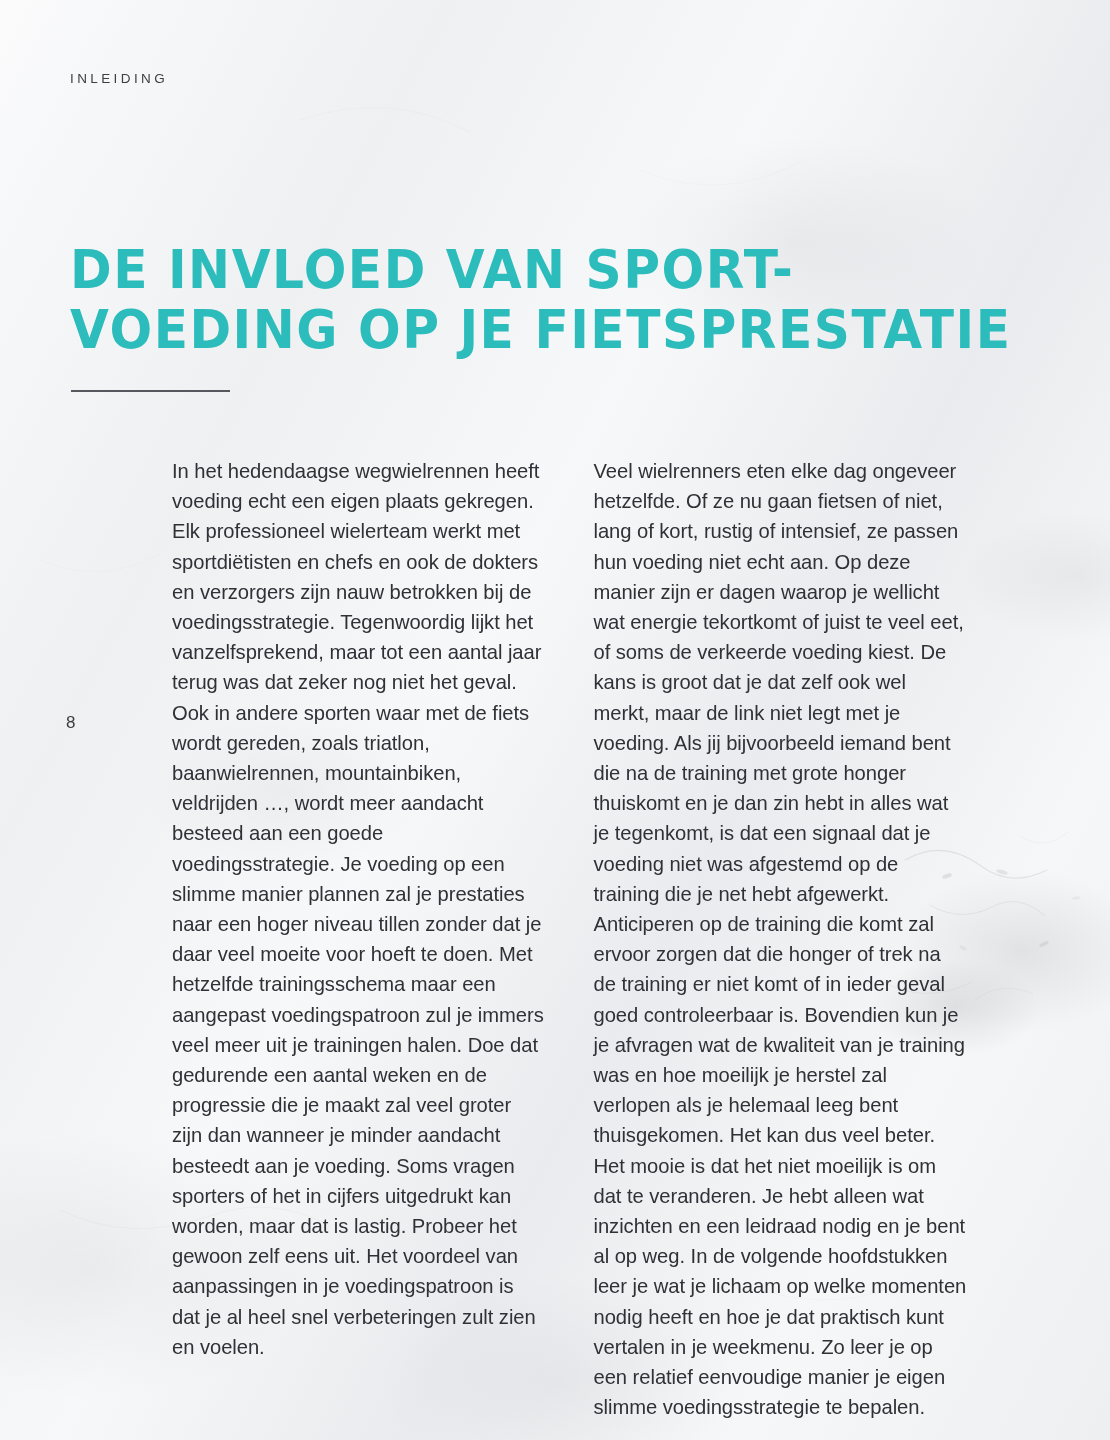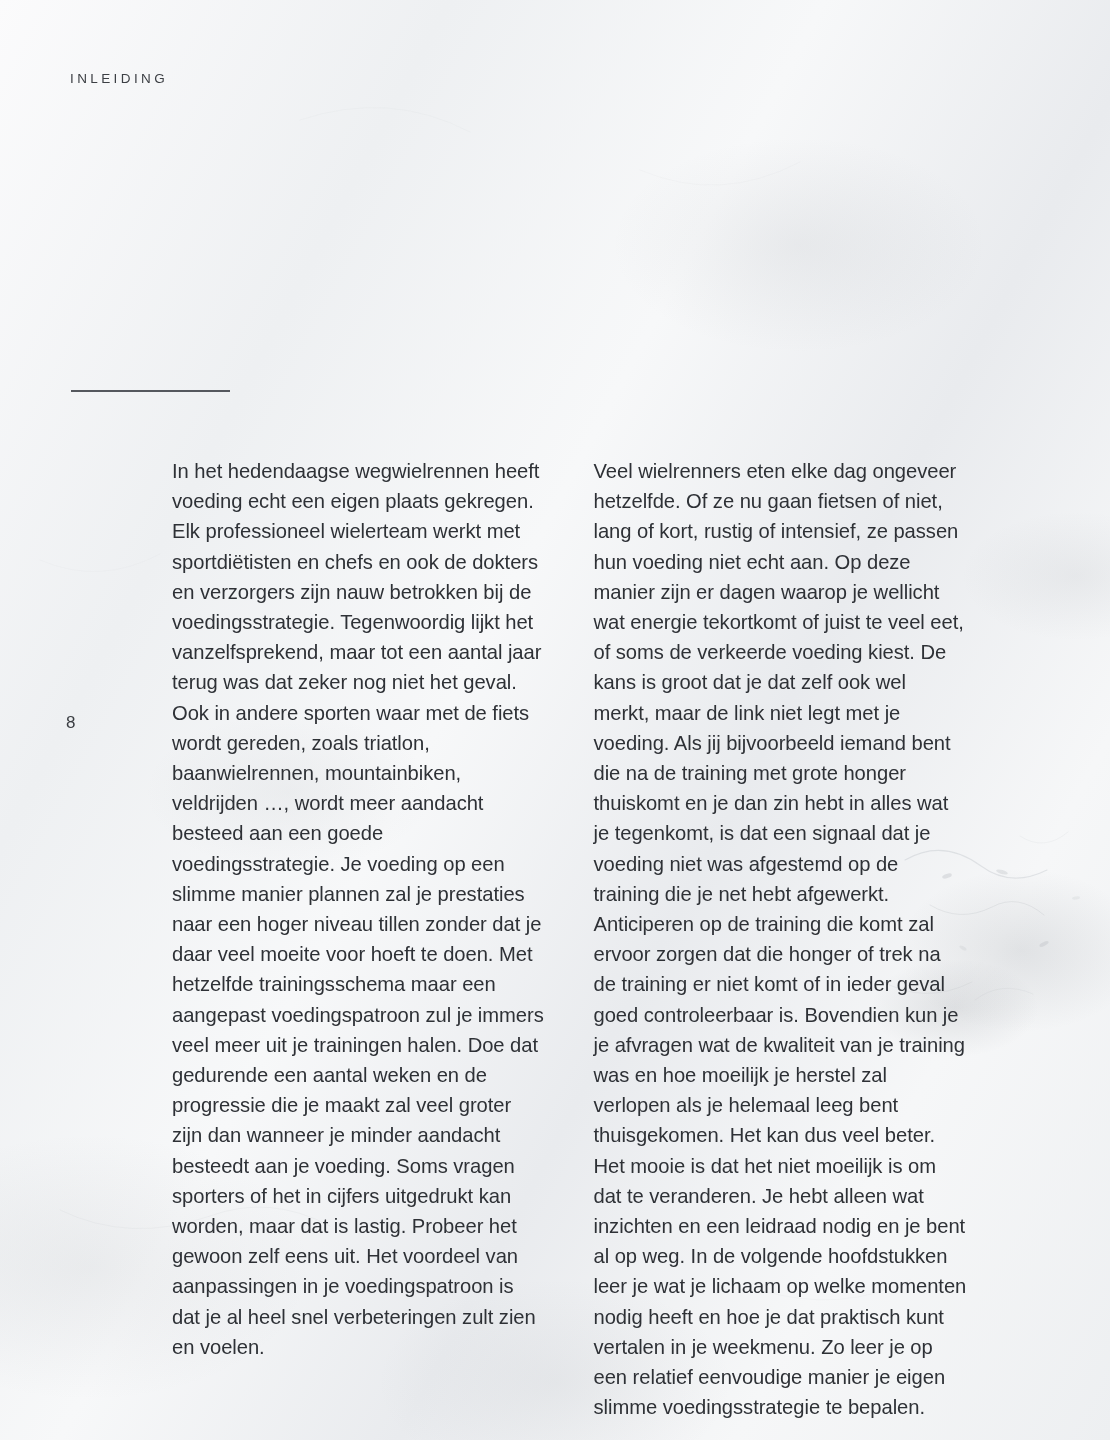--- a/index.html
+++ b/index.html
@@ -151,20 +151,24 @@
       <ellipse cx="947" cy="876" rx="5" ry="2.1" opacity="0.42" transform="rotate(-18 947 876)"></ellipse>
       <ellipse cx="1002" cy="872" rx="6" ry="2" opacity="0.38" transform="rotate(14 1002 872)"></ellipse>
       <ellipse cx="1044" cy="944" rx="5" ry="1.9" opacity="0.34" transform="rotate(-26 1044 944)"></ellipse>
       <ellipse cx="963" cy="948" rx="4" ry="1.6" opacity="0.24" transform="rotate(30 963 948)"></ellipse>
       <ellipse cx="1076" cy="898" rx="4" ry="1.5" opacity="0.22" transform="rotate(-8 1076 898)"></ellipse>
     </g>
   </svg>
 
   <div class="eyebrow">INLEIDING</div>
 
+  <h1 class="title">
+    <span class="title-line">DE INVLOED VAN SPORT-</span>
+    <span class="title-line">VOEDING OP JE FIETSPRESTATIE</span>
+  </h1>
 
   <div class="rule"></div>
 
   <div class="folio">8</div>
 
   <div class="columns">
     <div class="col">
       <p>In het hedendaagse wegwielrennen heeft voeding echt een eigen plaats gekregen. Elk professioneel wielerteam werkt met sportdiëtisten en chefs en ook de dokters en verzorgers zijn nauw betrokken bij de voedingsstrategie. Tegenwoordig lijkt het vanzelfsprekend, maar tot een aantal jaar terug was dat zeker nog niet het geval.
 Ook in andere sporten waar met de fiets wordt gereden, zoals triatlon, baanwielrennen, mountainbiken, veldrijden …, wordt meer aandacht besteed aan een goede voedingsstrategie. Je voeding op een slimme manier plannen zal je prestaties naar een hoger niveau tillen zonder dat je daar veel moeite voor hoeft te doen. Met hetzelfde trainingsschema maar een aangepast voedingspatroon zul je immers veel meer uit je trainingen halen. Doe dat gedurende een aantal weken en de progressie die je maakt zal veel groter zijn dan wanneer je minder aandacht besteedt aan je voeding. Soms vragen sporters of het in cijfers uitgedrukt kan worden, maar dat is lastig. Probeer het gewoon zelf eens uit. Het voordeel van aanpassingen in je voedingspatroon is dat je al heel snel verbeteringen zult zien en voelen.</p>
     </div>

